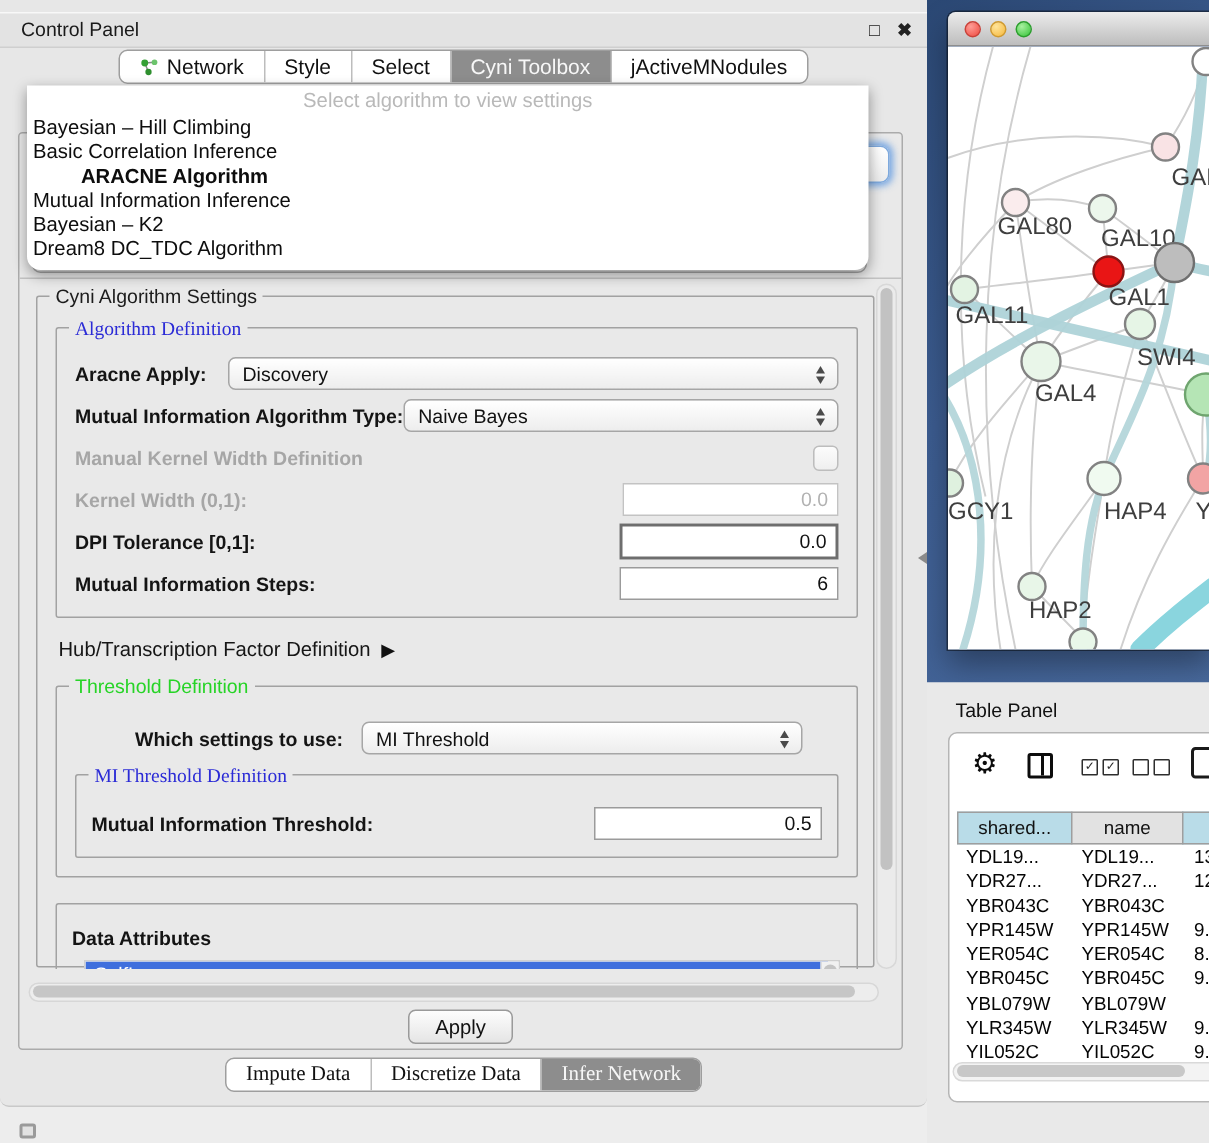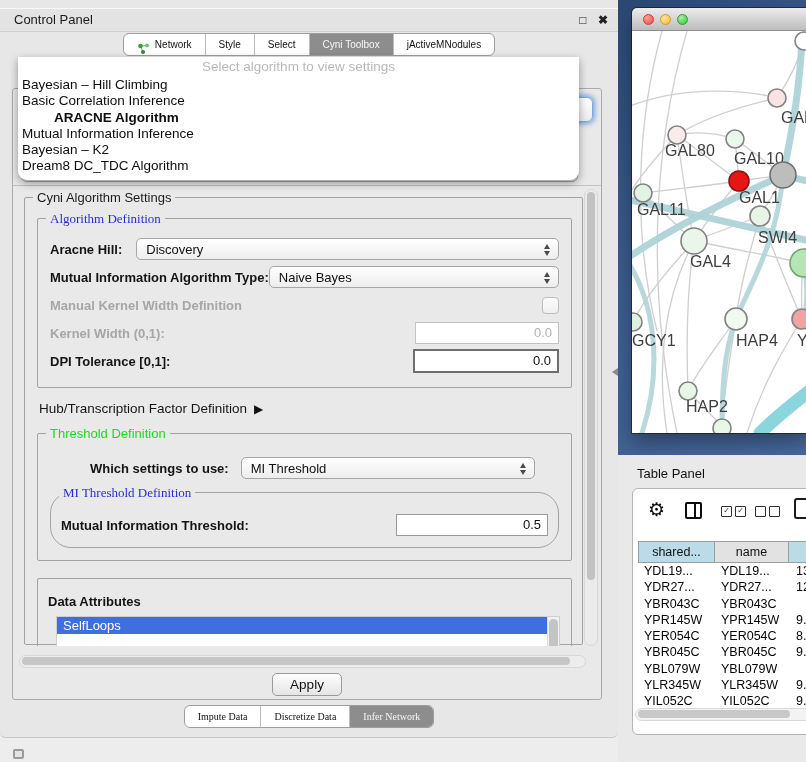--- a/index.html
+++ b/index.html
@@ -7,21 +7,21 @@
   .app{position:relative;width:806px;height:762px;overflow:hidden;background:#ededed;}
 
   
   .control-panel{position:absolute;left:0;top:0;width:618px;height:737px;background:#e7e7e7;border-bottom:1px solid #c9c9c9;border-radius:0 0 6px 6px;}
   .cp-titlebar{position:absolute;left:0;top:8px;width:100%;height:22px;background:#e3e3e3;border-top:1px solid #f8f8f8;border-bottom:1px solid #cfcfcf;font-size:13px;color:#1a1a1a;line-height:22px;}
   .cp-titlebar .t{margin-left:14px;}
   .cp-win-icons{position:absolute;right:10px;top:0;height:22px;line-height:22px;font-size:12px;color:#222;font-weight:bold;}
   .cp-win-icons span{margin-left:8px;cursor:default;}
 
   .seg-bar{display:flex;border:1px solid #9e9e9e;border-radius:6px;background:#fff;overflow:hidden;height:21px;}
-  .seg-item{display:flex;align-items:flex-end;gap:5px;padding:0 13px;font-size:10px;color:#111;border-right:1px solid #bdbdbd;line-height:21px;white-space:nowrap;}
+  .seg-item{display:flex;align-items:center;gap:5px;padding:0 13px;font-size:14px;color:#111;border-right:1px solid #bdbdbd;line-height:21px;white-space:nowrap;}
   .seg-item:last-child{border-right:none;}
   .seg-item.selected{background:#8d8d8d;color:#f7f7f7;}
   .cp-tabs{position:absolute;left:0;top:33px;width:618px;display:flex;justify-content:center;}
   .cp-bottom-tabs{position:absolute;left:0;top:705px;width:618px;display:flex;justify-content:center;font-family:Liberation Serif, serif;}
 
   .cp-content{position:absolute;left:12px;top:88px;width:590px;height:612px;background:#e9e9e9;border:1px solid #ababab;border-radius:3px;box-sizing:border-box;}
 
   
   .frag-spinner{position:absolute;left:430px;top:8px;width:150px;height:25px;border:1px solid #7ea9dd;border-radius:6px;background:linear-gradient(#ffffff,#ececec);box-shadow:0 0 5px 2px rgba(90,150,225,.8);z-index:1;box-sizing:border-box;}
   .frag-netcombo{position:absolute;left:8px;top:68px;width:557px;height:25px;border:1px solid #a8a8a8;border-radius:6px;background:linear-gradient(#ffffff,#ececec);color:#9b9b9b;font-size:13.5px;line-height:23px;padding-left:10px;z-index:1;box-sizing:border-box;white-space:nowrap;overflow:hidden;}
@@ -44,21 +44,21 @@
   .field{height:20px;line-height:20px;background:#fff;border:1px solid #9b9b9b;font-size:13px;color:#111;text-align:right;padding:0 6px;margin-left:auto;box-sizing:content-box;}
   .field.focusd{border:2px solid #6e6e6e;}
   .field.disabled{border:1px solid #c3c3c3;color:#b2b2b2;}
   .checkbox{width:15px;height:15px;border:1px solid #bdbdbd;border-radius:4px;background:linear-gradient(#fcfcfc,#efefef);margin-left:auto;}
   .hub-row{margin:13px 0 4px 14px;font-size:13.5px;color:#161616;display:flex;align-items:center;gap:7px;}
   .hub-caret{font-size:12px;color:#111;}
   .group-threshold{margin:17px 10px 0 12px;padding:22px 10px 12px 10px;}
   .row-indent{margin-left:42px;}
   .combo-mid{width:296px;margin-left:auto;}
   .combo-thr{width:294px;margin-left:12px;}
-  .group-mi{margin:12px 2px 0 2px;padding:20px 10px 10px 10px;border-radius:21px;}
+  .group-mi{margin:12px 2px 0 2px;padding:20px 10px 10px 10px;}
   .group-sources{margin:17px 10px 0 12px;padding:12px 10px 10px 10px;height:132px;}
   .attr-head{font-size:13px;font-weight:bold;color:#141414;margin:3px 0 7px 0;}
   .attr-list{margin-left:8px;width:502px;height:68px;background:#fff;border:1px solid #cfcfcf;position:relative;overflow:hidden;}
   .attr-item{height:17px;line-height:17px;background:#3f6fdd;color:#fff;font-size:13px;padding-left:6px;width:calc(100% - 13px);}
   .attr-scroll{position:absolute;right:0;top:0;width:12px;height:100%;background:#f1f1f1;border-left:1px solid #ddd;box-sizing:border-box;}
   .attr-scroll .thumb{margin:2px 1px;width:9px;height:44px;background:#c4c4c4;border-radius:5px;}
   .settings-hscroll{position:absolute;left:6px;top:566px;width:567px;height:13px;background:#ededed;border:1px solid #d7d7d7;border-radius:7px;box-sizing:border-box;z-index:2;}
   .settings-hscroll .thumb{margin:1px 2px;height:8px;width:97%;background:#c6c6c6;border-radius:5px;}
   .vscroll{position:absolute;right:3px;top:100px;width:14px;height:457px;background:#ebebeb;border:1px solid #d8d8d8;border-radius:7px;box-sizing:border-box;z-index:2;}
   .vscroll .thumb{position:absolute;top:2px;left:2px;width:8px;height:388px;background:#c2c2c2;border-radius:5px;}
@@ -156,21 +156,21 @@
       <div class="frag-line"></div>
 
       <div class="settings-scroll">
         <div class="group group-main">
           <span class="gtitle">Cyni Algorithm Settings</span>
 
           <div class="group group-algo">
             <span class="gtitle blue">Algorithm Definition</span>
 
             <div class="form-row">
-              <span class="flabel">Aracne Hill:</span>
+              <span class="flabel">Aracne Apply:</span>
               <div class="combo grow">
                 <span>Discovery</span>
                 <span class="arr-up"></span>
                 <span class="arr-dn"></span>
               </div>
             </div>
 
             <div class="form-row">
               <span class="flabel">Mutual Information Algorithm Type:</span>
               <div class="combo combo-mid">
@@ -188,20 +188,24 @@
             <div class="form-row">
               <span class="flabel disabled">Kernel Width (0,1):</span>
               <span class="field disabled" style="width:130px">0.0</span>
             </div>
 
             <div class="form-row">
               <span class="flabel">DPI Tolerance [0,1]:</span>
               <span class="field focusd" style="width:130px">0.0</span>
             </div>
 
+            <div class="form-row" style="margin-bottom:0">
+              <span class="flabel">Mutual Information Steps:</span>
+              <span class="field" style="width:132px">6</span>
+            </div>
           </div>
 
           <div class="hub-row">
             <span>Hub/Transcription Factor Definition</span>
             <span class="hub-caret">▶</span>
           </div>
 
           <div class="group group-threshold">
             <span class="gtitle green">Threshold Definition</span>
 

